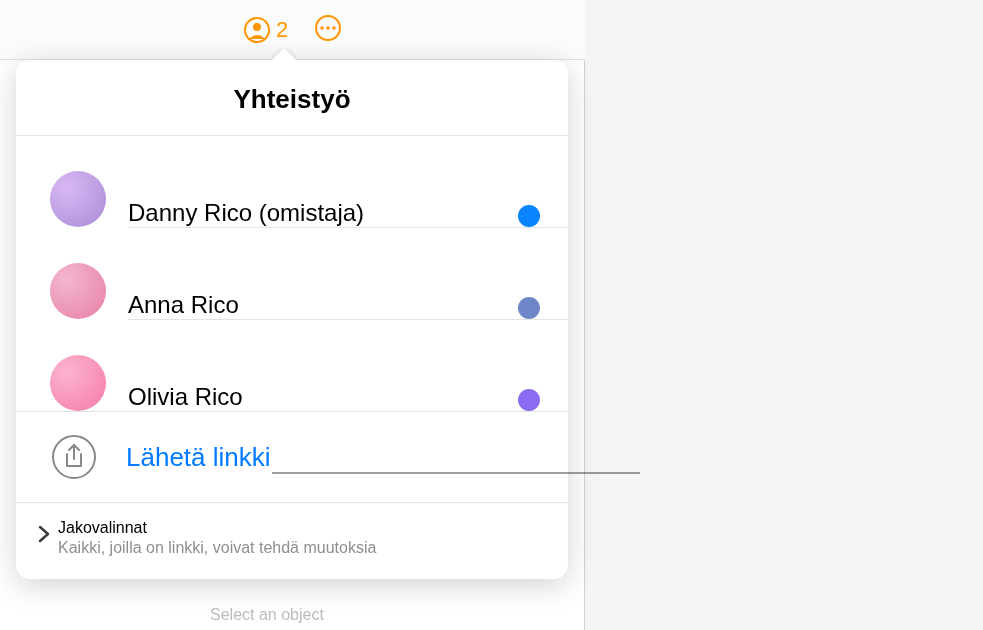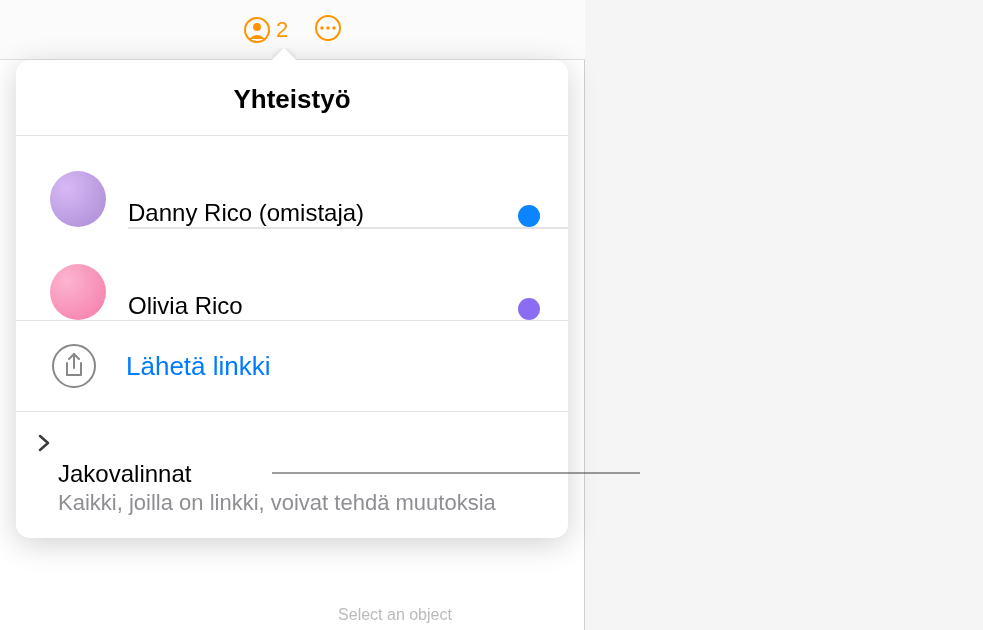--- a/index.html
+++ b/index.html
@@ -170,46 +170,45 @@
       align-items: flex-start;
       gap: 6px;
     }
 
     .chevron {
       margin-top: 4px;
       color: #3a3a3a;
     }
 
     .options-title {
-      font-size: 24px;
+      font-size: 16px;
       color: #000;
       margin-bottom: 2px;
-      margin-top: 32px;
     }
 
     .options-sub {
-      font-size: 22px;
+      font-size: 16px;
       color: #8e8e93;
     }
 
     .callout-layer {
       position: absolute;
       top: 0; left: 0;
       width: 983px;
       height: 630px;
       pointer-events: none;
     }
 
     .bg-footer {
       position: absolute;
       bottom: 0;
       left: 210px;
       width: 370px;
       height: 24px;
-      text-align: center;
+      text-align: left;
       color: #bbb;
       font-size: 16px;
     }
   </style>
 </head>
 <body>
 
 <div class="app-bg"></div>
 
 <div class="toolbar">
@@ -241,20 +240,25 @@
     <div class="popover-title">Yhteistyö</div>
     <div class="sep"></div>
 
     <div class="collab-item">
       <div class="avatar" style="background: radial-gradient(circle at 30% 30%, #d8b8f5, #a98bd4);"></div>
       <div class="collab-name">Danny Rico (omistaja)</div>
       <div class="presence-dot" style="background:#0a84ff;"></div>
     </div>
     <div class="sep-short"></div>
 
+    <div class="collab-item">
+      <div class="avatar" style="background: radial-gradient(circle at 30% 30%, #f3b6d0, #e87fa5);"></div>
+      <div class="collab-name">Anna Rico</div>
+      <div class="presence-dot" style="background:#6f87c9;"></div>
+    </div>
     <div class="sep-short"></div>
 
     <div class="collab-item">
       <div class="avatar" style="background: radial-gradient(circle at 30% 30%, #fcb4cf, #f57aa9);"></div>
       <div class="collab-name">Olivia Rico</div>
       <div class="presence-dot" style="background:#8a6df2;"></div>
     </div>
     <div class="sep"></div>
 
     <div class="action-row">

